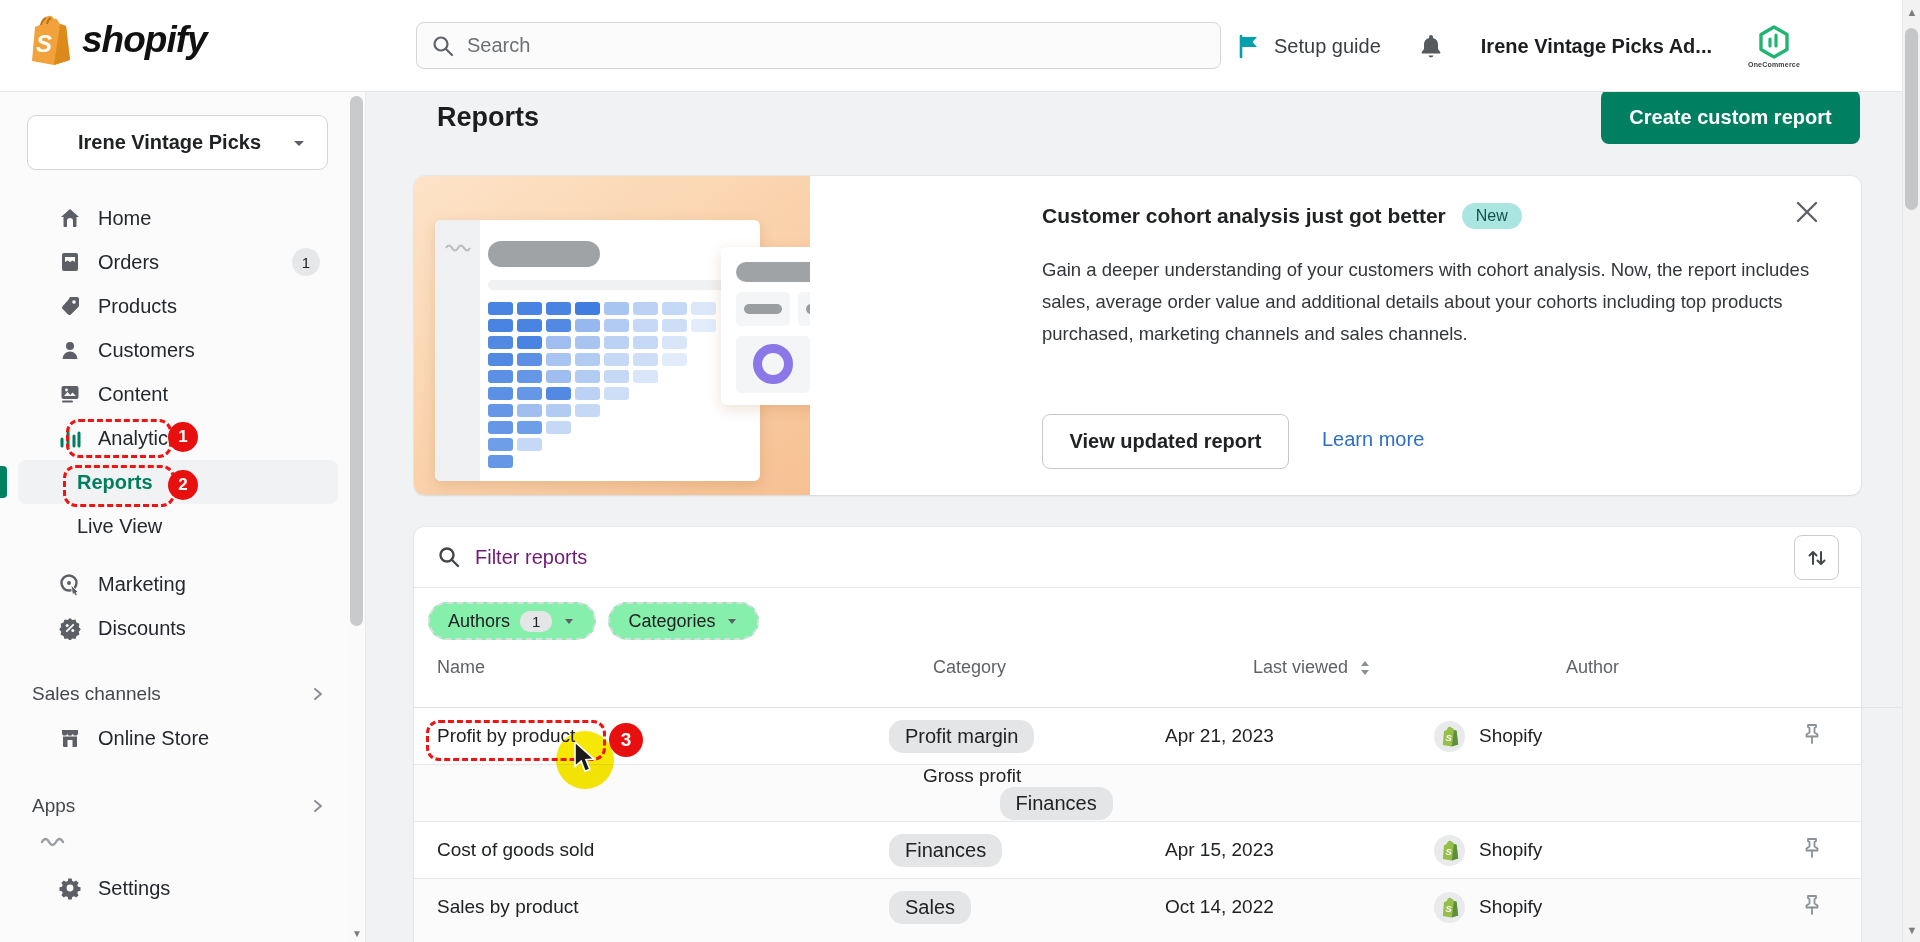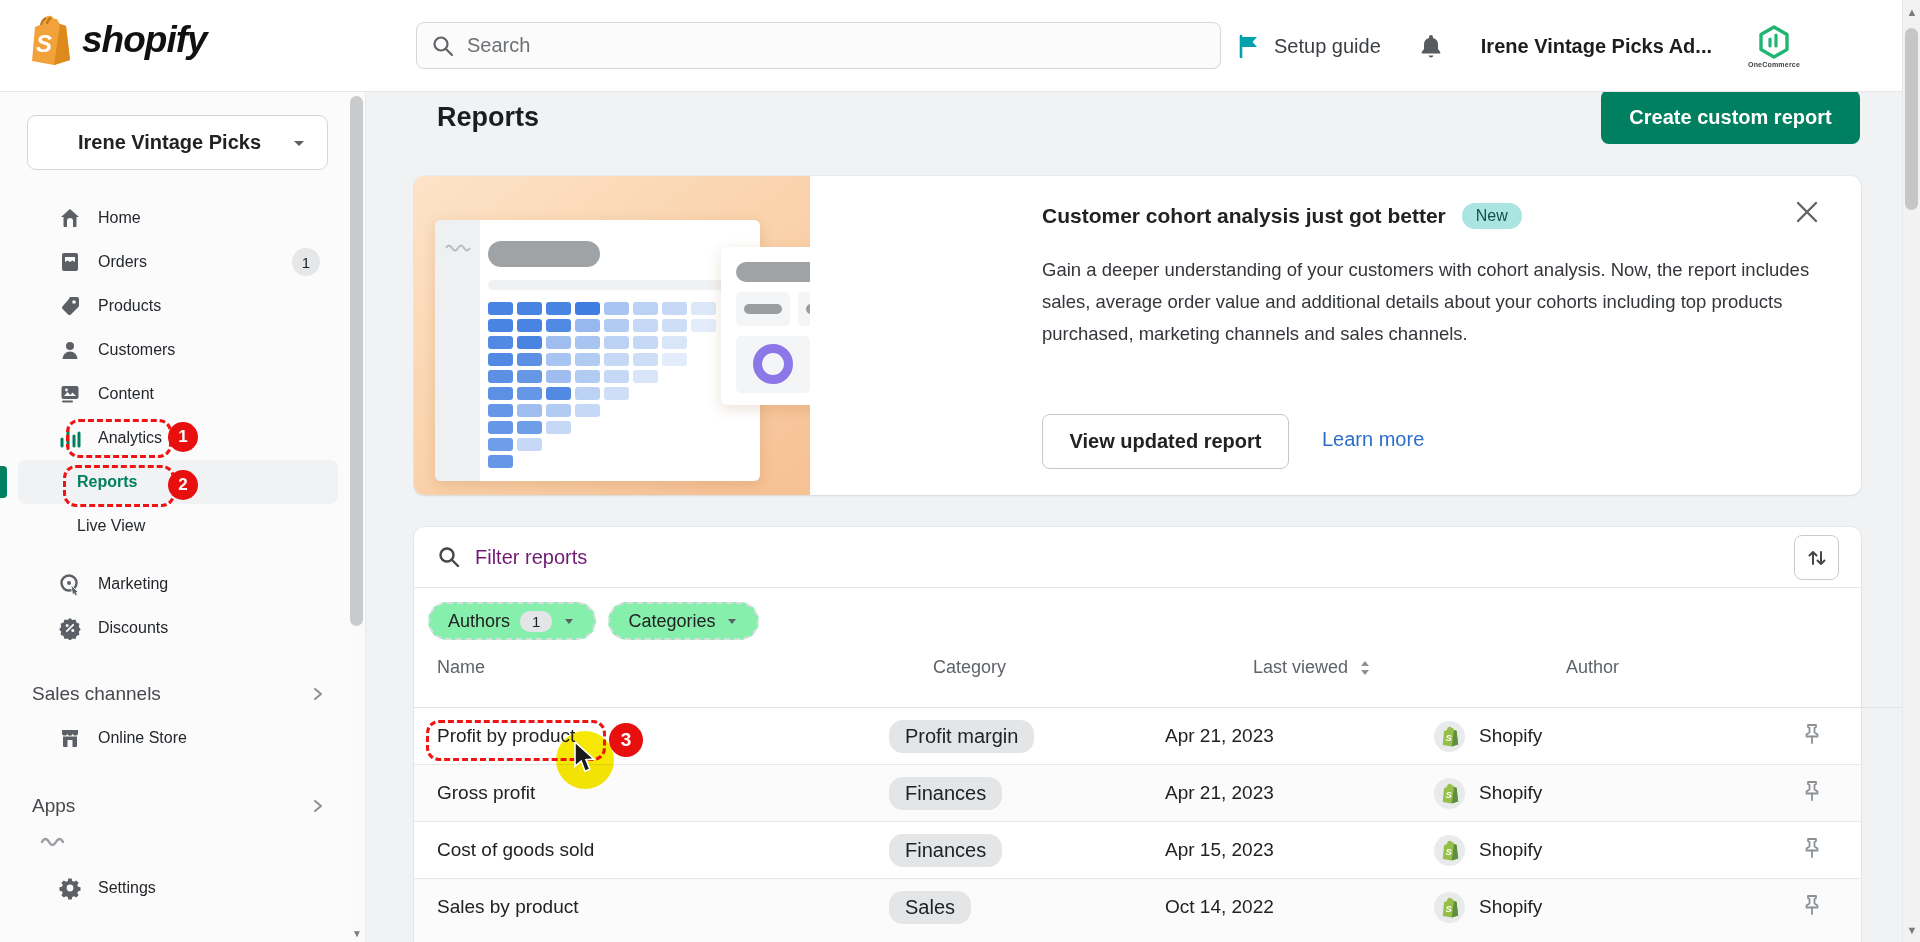--- a/index.html
+++ b/index.html
@@ -23,21 +23,21 @@
   .arr { position:absolute; left:0; width:18px; text-align:center; font-size:11px; color:#7a7d80; }
 
   
   .sidebar { position:absolute; left:0; top:92px; width:366px; height:850px; background:#fbfbfc; border-right:1px solid #e9eaeb; z-index:4; }
   .sb-scroll { position:absolute; right:1px; top:0; width:15px; height:850px; background:#fafafa; }
   .sb-scroll .thumb { position:absolute; left:1px; top:4px; width:13px; height:530px; background:#c9cacc; border-radius:7px; }
   .store-switcher { position:absolute; left:27px; top:23px; width:301px; height:55px; background:#fff; border:1px solid #d2d5d9; border-radius:9px; display:flex; align-items:center; padding:0 20px; cursor:pointer; }
   .store-switcher .lbl { font-size:20px; font-weight:600; color:#202223; flex:1; text-align:center; }
   .sb-list { position:absolute; left:0; top:104px; width:352px; display:flex; flex-direction:column; }
   .sb-item { position:relative; height:44px; display:flex; align-items:center; padding-left:40px; gap:16px; cursor:pointer; border-radius:8px; margin:0 14px 0 18px; }
-  .sb-item .lbl { font-size:16px; color:#24282c; }
+  .sb-item .lbl { font-size:20px; color:#24282c; }
   .sb-item.sub { padding-left:59px; }
   .sb-item.sel { background:#f1f2f3; }
   .sb-item.sel .lbl { color:#007f5f; font-weight:600; }
   .sb-item .count-badge { position:absolute; right:18px; top:8px; width:28px; height:28px; background:#e6e7e9; border-radius:50%; font-size:15px; color:#202223; display:flex; align-items:center; justify-content:center; }
   .sel-pill { position:absolute; left:-18px; top:6px; width:7px; height:32px; background:#008060; border-radius:0 4px 4px 0; }
   .sb-header { height:44px; display:flex; align-items:center; padding:0 26px 0 32px; }
   .sb-header .lbl { font-size:19px; color:#45484c; flex:1; }
   .gap14 { margin-top:14px; } .gap22 { margin-top:22px; } .gap24 { margin-top:24px; } .gap12 { margin-top:12px; }
   .squiggle-row { height:26px; display:flex; align-items:center; padding-left:40px; }
 
@@ -498,21 +498,21 @@
             <span>Shopify</span>
           </div>
         </div>
         <div class="col-pin"><span class="icon">
             <svg width="22" height="24" viewBox="0 0 22 24">
               <path d="M7 3 h8 v2 l-1.5 1 v4.5 l3 2 v2 H5.5 v-2 l3-2 V6 L7 5 z" fill="none" stroke="#8c9196" stroke-width="1.8" stroke-linejoin="round"></path>
               <path d="M11 14.5 V21" stroke="#8c9196" stroke-width="1.8" stroke-linecap="round"></path>
             </svg>
           </span></div>
       </div>
-      <div class="trow" style="top: 238px;">
+      <div class="trow" style="top: 238px; flex-direction: column;">
         <div class="col-name">Gross profit</div>
         <div class="col-cat"><span class="cat-pill">Finances</span></div>
         <div class="col-date">Apr 21, 2023</div>
         <div class="col-author">
           <div class="author-cell">
             <span class="avatar">
               <svg width="19" height="21" viewBox="0 0 19 21">
                 <path d="M14 4 L16.6 4.8 L18.2 18.6 L11.8 20.6 L2.8 19 L4 5.2 L6.8 4 Q7.2 1.2 9.3 .8 Q10.9 .5 11.7 2 Q13 1.6 13.4 2.8 Z" fill="#95bf47"></path>
                 <path d="M14 4 L16.6 4.8 L18.2 18.6 L11.8 20.6 Z" fill="#5e8e3e"></path>
                 <text x="8.6" y="15" font-size="9.5" font-weight="bold" fill="#fff" text-anchor="middle" font-style="italic" font-family="Liberation Sans, sans-serif">S</text>

